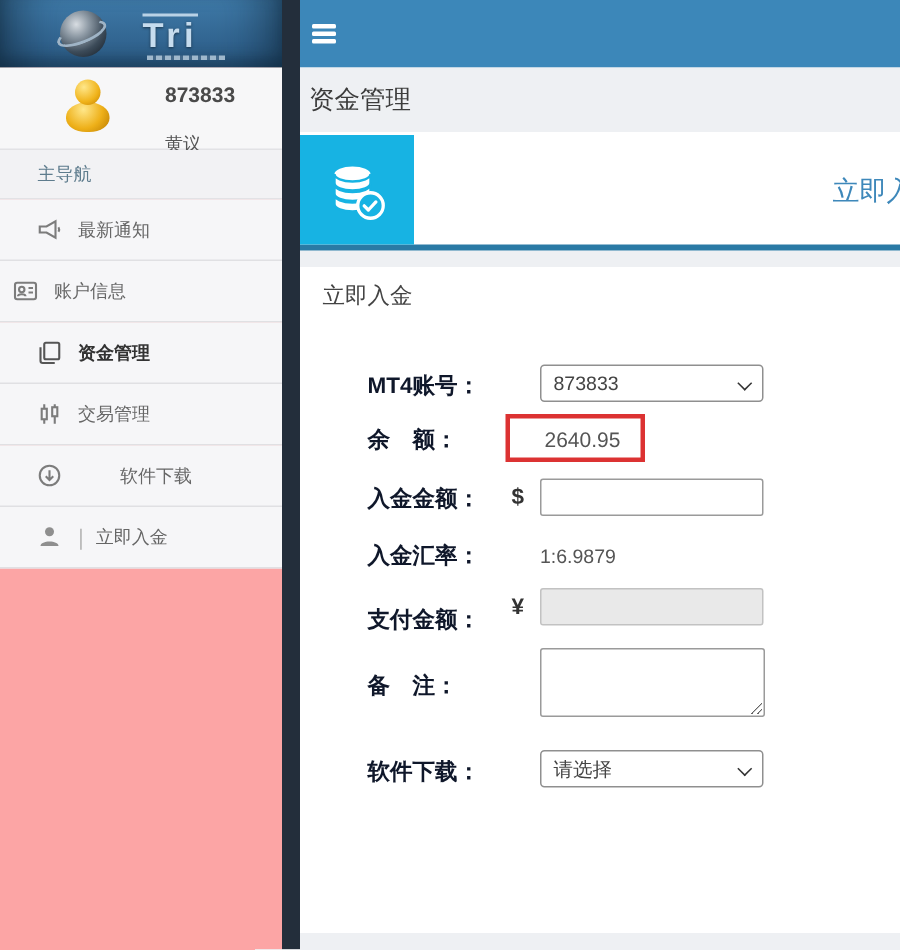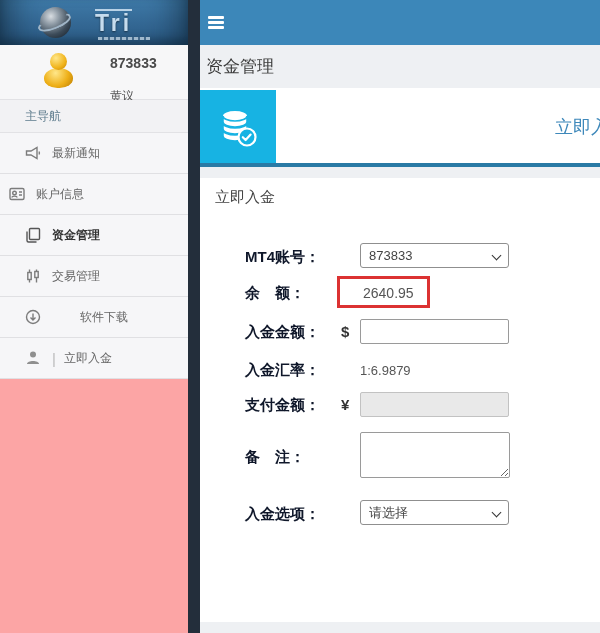--- a/index.html
+++ b/index.html
@@ -219,28 +219,28 @@
         <div class="balance-val">2640.95</div>
       </div>
 
       <div class="f-label" style="top:145px;">入金金额：</div>
       <div class="f-prefix" style="top:145px;">$</div>
       <input class="txt-input" style="top: 141px;">
 
       <div class="f-label" style="top:183px;">入金汇率：</div>
       <div class="f-static" style="top:185px;">1:6.9879</div>
 
-      <div class="f-label" style="top:218px;">支付金额：</div>
+      <div class="f-label" style="top:226px;">支付金额：</div>
       <div class="f-prefix" style="top:218px;">¥</div>
       <input class="txt-input" style="top: 214px;" disabled="">
 
       <div class="f-label" style="top:270px;">备　注：</div>
       <textarea class="remark-area" style="top: 254px;"></textarea>
 
-      <div class="f-label" style="top:327px;">入金选项：</div>
+      <div class="f-label" style="top:327px;">软件下载：</div>
       <div class="sel" style="top:322px;">
         <span>请选择</span>
         <span class="chev"></span>
       </div>
 
     </div>
   </div>
 </div>
 
 </body></html>

